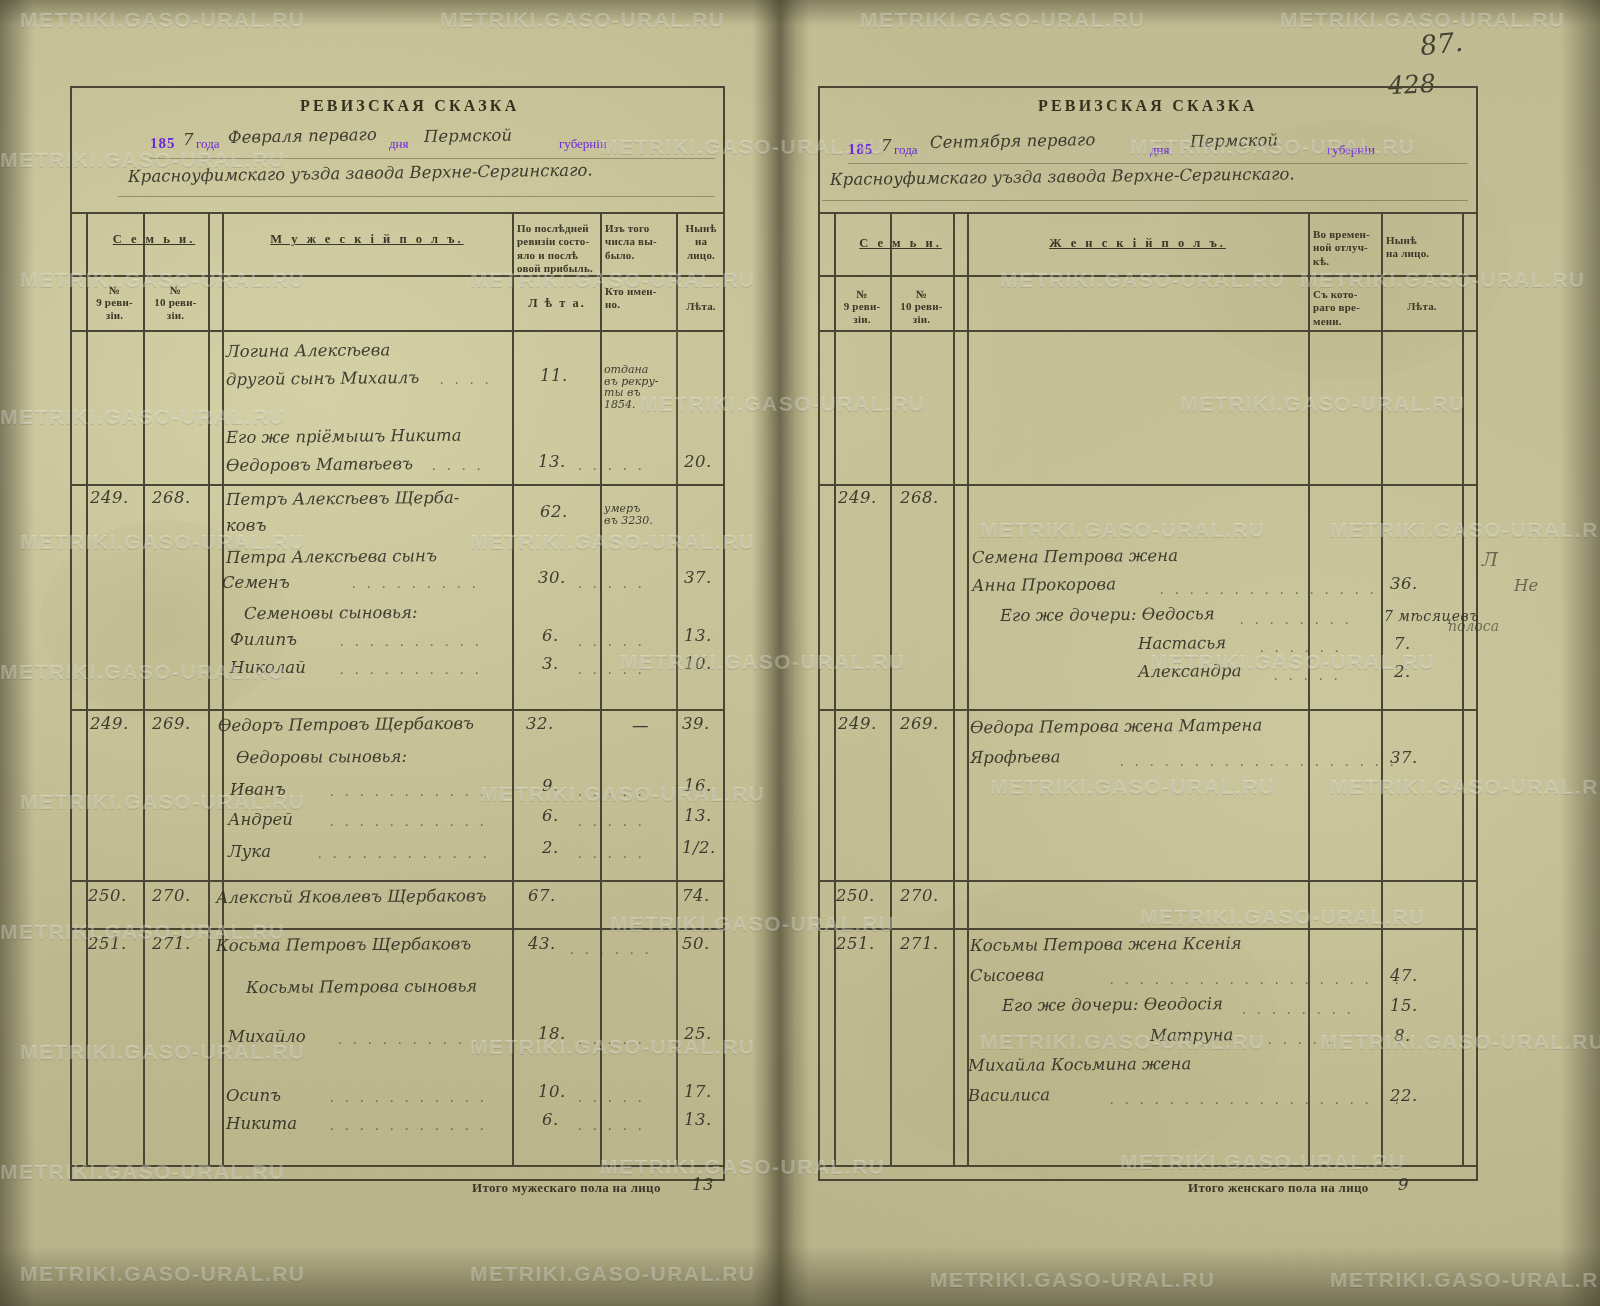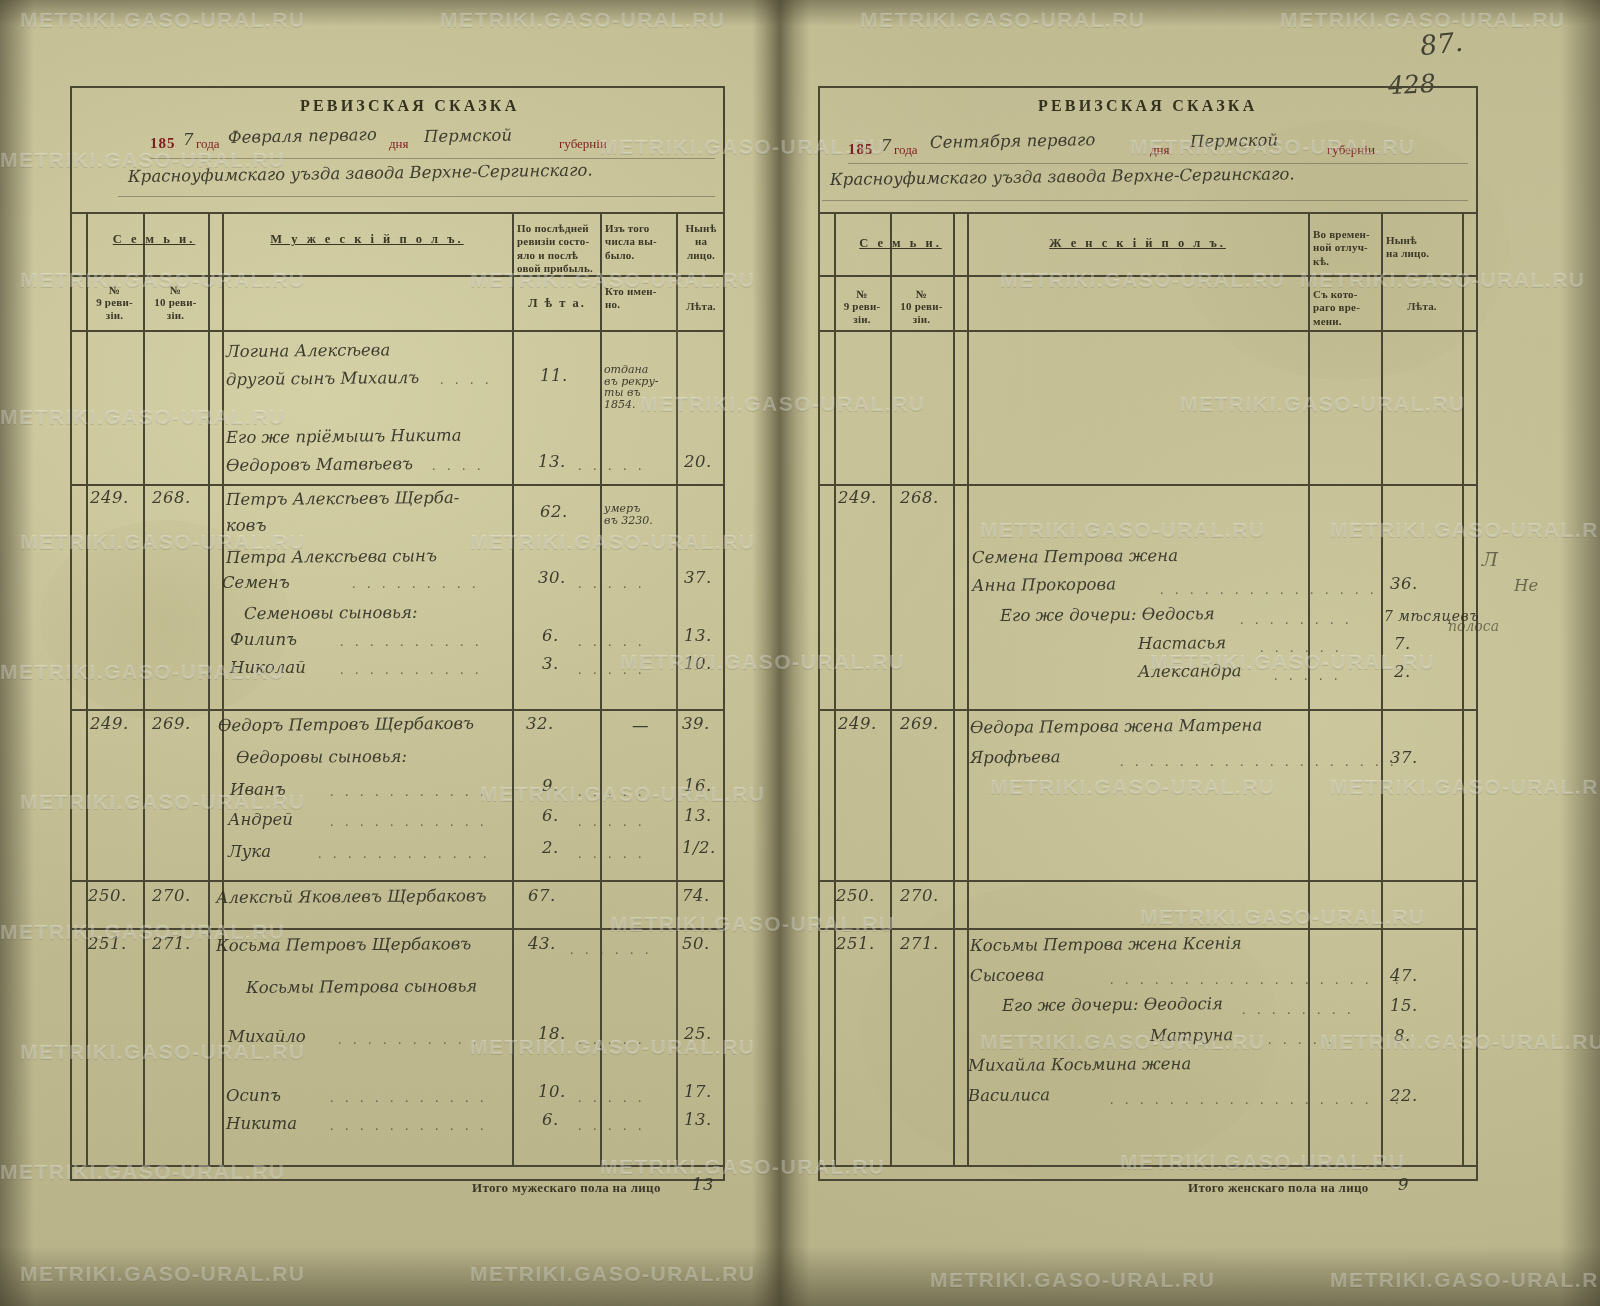--- a/index.html
+++ b/index.html
@@ -92,21 +92,21 @@
     background: #4a4634;
     pointer-events: none;
   }
   .vline { width: 1.6px; }
   .hline { height: 1.6px; }
   .vline.thin, .hline.thin { background: #5b5742; opacity: .85; }
 
   
   .printed {
     font-family: "Liberation Serif", serif;
-    color: #7f1d1d;
+    color: #6d28d9;
     letter-spacing: 2px;
     font-weight: bold;
   }
   .title {
     position: absolute;
     font-size: 16px;
     letter-spacing: 3.2px;
     font-weight: bold;
     color: #35311f;
   }

